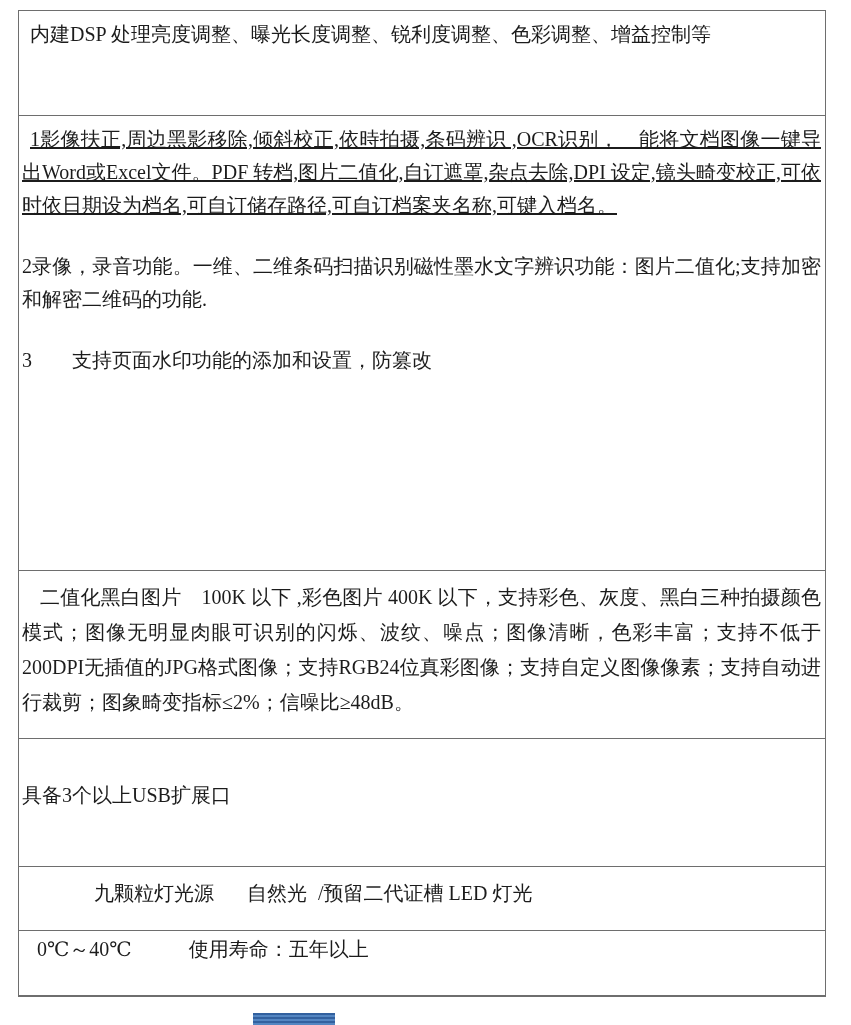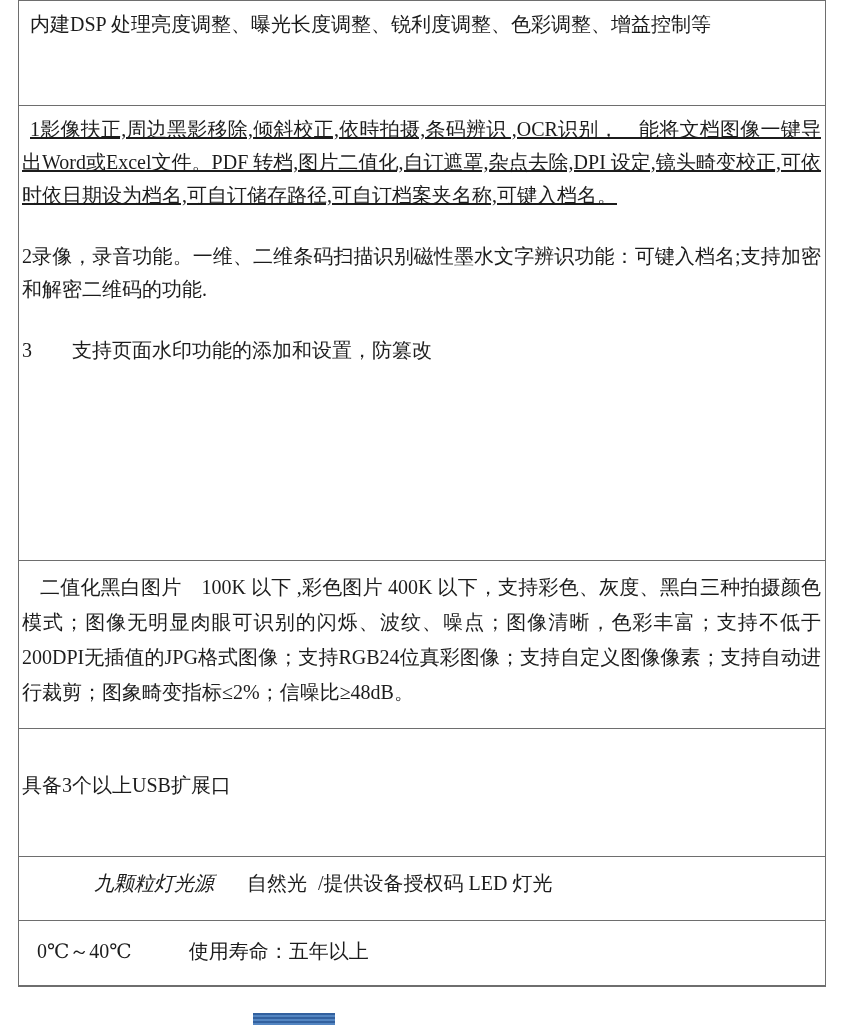--- a/index.html
+++ b/index.html
@@ -12,59 +12,59 @@
     height: 1025px;
     position: relative;
     overflow: hidden;
     font-family: "Liberation Serif", "DejaVu Serif", serif;
     color: #1c1c1c;
     -webkit-font-smoothing: antialiased;
   }
   .spec-table {
     position: absolute;
     left: 18px;
-    top: 0;
+    top: 10px;
     width: 808px;
     box-sizing: border-box;
     border: 1px solid #6e6e6e;
     border-bottom-width: 2px;
     background: #ffffff;
   }
   .row {
     box-sizing: border-box;
     overflow: hidden;
     font-size: 20px;
   }
   .row + .row {
     border-top: 1px solid #6e6e6e;
   }
   .row-dsp        { height: 104px; padding-top: 7px; line-height: 33px; }
   .row-software   { height: 455px; padding: 7px 4px 0 3px; line-height: 33px; }
   .row-quality    { height: 168px; padding: 9px 4px 0 3px; line-height: 35px; }
   .row-hardware   { height: 128px; padding: 11px 4px 0 3px; line-height: 30px; }
   .row-light      { height: 64px;  padding-top: 13px; line-height: 26px; }
-  .row-env        { height: 65px;  padding-top: 17px; line-height: 26px; }
+  .row-env        { height: 65px;  padding-top: 5px; line-height: 26px; }
 
   .row p { margin: 0; }
 
   .dsp-line-1 { padding-left: 11px; }
   .dsp-line-2 { padding-left: 91px; }
 
   .para {
     text-align: justify;
     margin: 0 0 28px 0 !important;
   }
   .para.first-indent { text-indent: 8px; text-decoration: underline; }
   .para.big-indent   { text-indent: 18px; }
   .para.no-gap       { margin-bottom: 0 !important; }
 
   .hw-line-1 { padding-left: 18px; }
   .hw-line-2 { margin-top: 30px !important; font-family: Liberation Serif, serif; }
 
-  .light-part-1 { margin-left: 75px; font-style: italic; }
+  .light-part-1 { margin-left: 75px; }
   .light-part-2 { margin-left: 28px; }
   .light-part-3 { margin-left: 6px; }
 
   .env-part-1 { margin-left: 18px; }
   .env-part-2 { margin-left: 52px; }
 
   .blue-fragment {
     position: absolute;
     left: 253px;
     top: 1013px;
@@ -82,36 +82,36 @@
 
 <div class="spec-table">
 
   <div class="row row-dsp">
     <p class="dsp-line-1">内建DSP 处理亮度调整、曝光长度调整、锐利度调整、色彩调整、增益控制等</p>
 
   </div>
 
   <div class="row row-software">
     <p class="para first-indent">1影像扶正,周边黑影移除,倾斜校正,依時拍摄,条码辨识 ,OCR识别，　能将文档图像一键导出Word或Excel文件。PDF 转档,图片二值化,自订遮罩,杂点去除,DPI 设定,镜头畸变校正,可依时依日期设为档名,可自订储存路径,可自订档案夹名称,可键入档名。</p>
-    <p class="para">2录像，录音功能。一维、二维条码扫描识别磁性墨水文字辨识功能：可键入档名;支持加密和解密二维码的功能.</p>
+    <p class="para">2录像，录音功能。一维、二维条码扫描识别磁性墨水文字辨识功能：图片二值化;支持加密和解密二维码的功能.</p>
     <p class="para">3　　支持页面水印功能的添加和设置，防篡改</p>
   </div>
 
   <div class="row row-quality">
     <p class="para big-indent no-gap">二值化黑白图片　100K 以下 ,彩色图片 400K 以下，支持彩色、灰度、黑白三种拍摄颜色模式；图像无明显肉眼可识别的闪烁、波纹、噪点；图像清晰，色彩丰富；支持不低于200DPI无插值的JPG格式图像；支持RGB24位真彩图像；支持自定义图像像素；支持自动进行裁剪；图象畸变指标≤2%；信噪比≥48dB。</p>
   </div>
 
   <div class="row row-hardware">
     <p class="hw-line-2">具备3个以上USB扩展口</p>
   </div>
 
   <div class="row row-light">
     <span class="light-part-1">九颗粒灯光源</span>
     <span class="light-part-2">自然光</span>
-    <span class="light-part-3">/提供设备授权码 LED 灯光</span>
+    <span class="light-part-3">/预留二代证槽 LED 灯光</span>
   </div>
 
   <div class="row row-env">
     <span class="env-part-1">0℃～40℃</span>
     <span class="env-part-2">使用寿命：五年以上</span>
   </div>
 
 </div>
 
 <div class="blue-fragment"></div>

